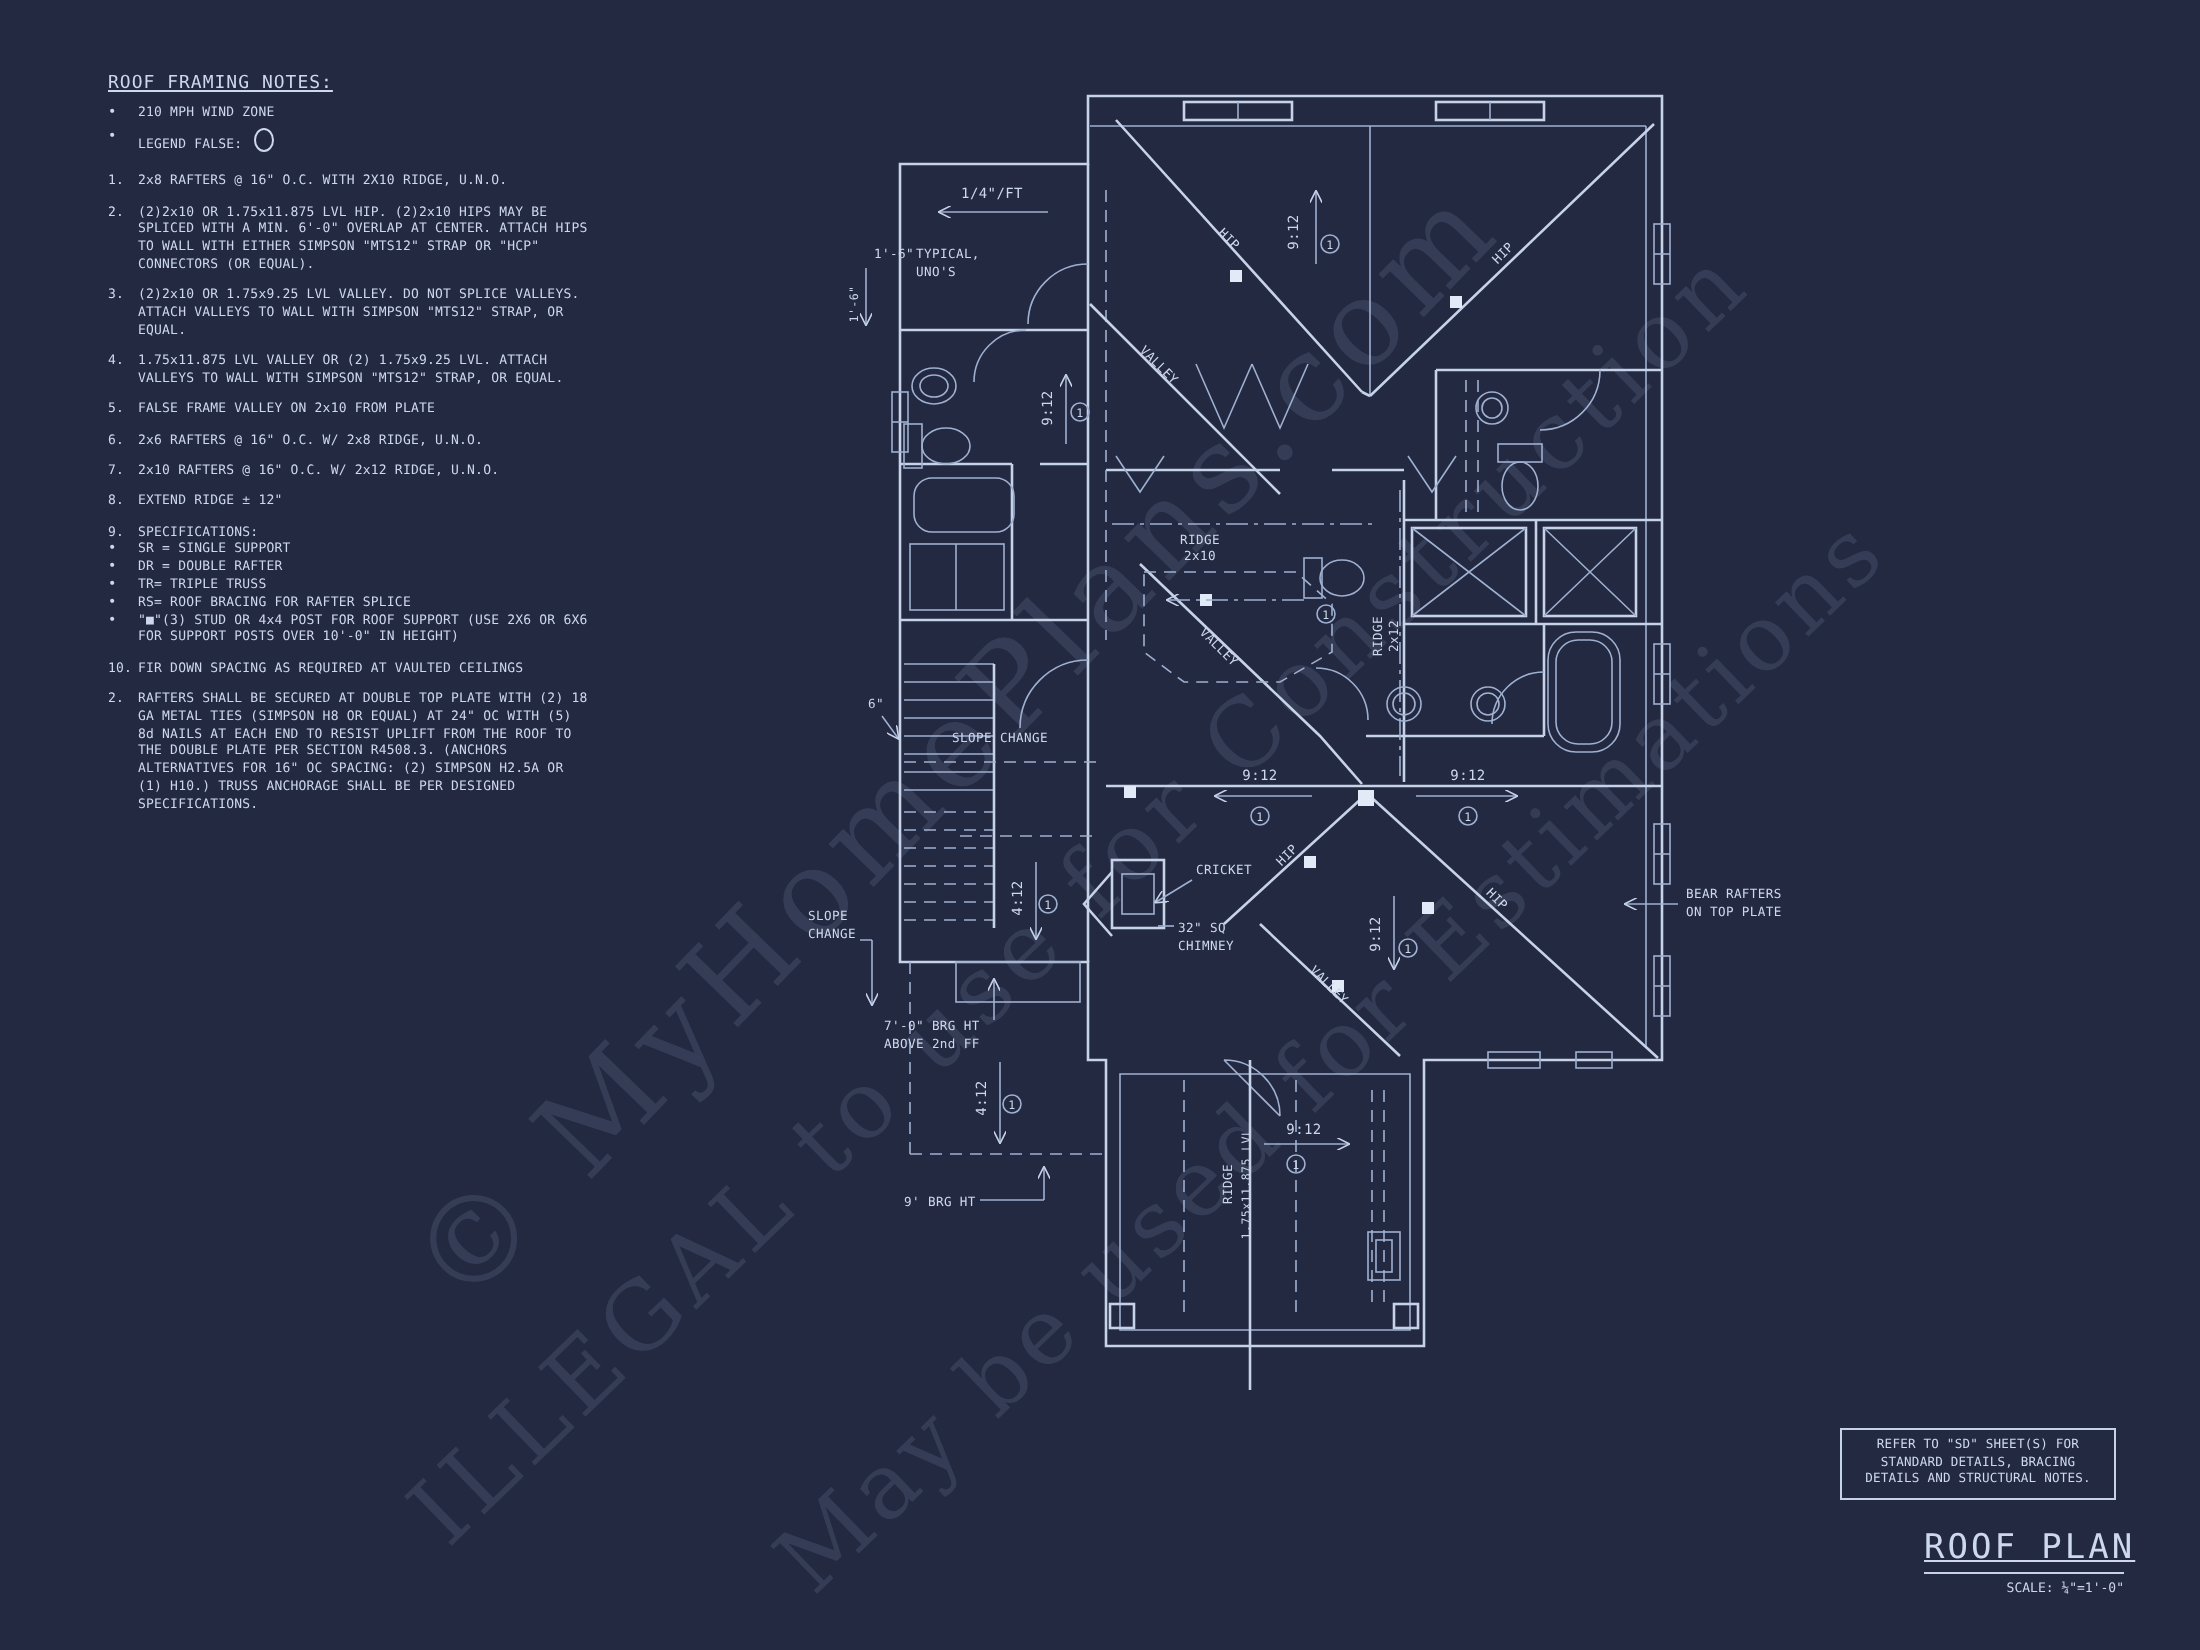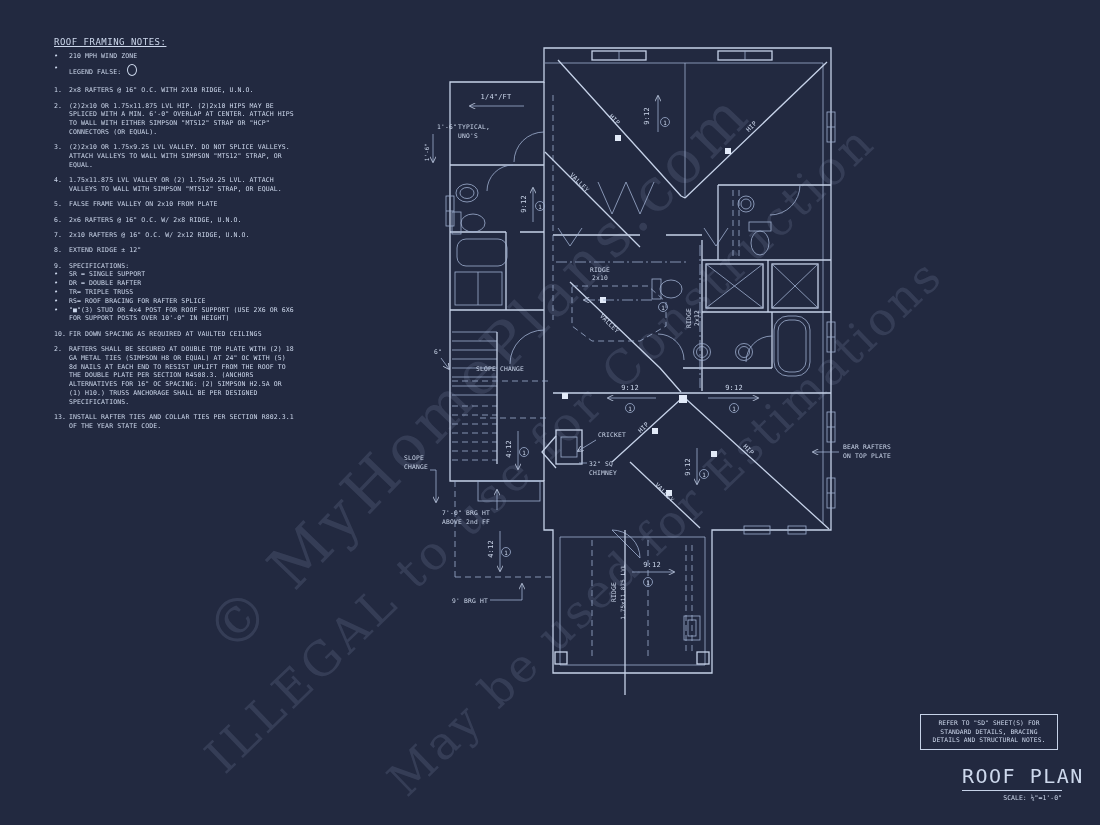--- a/index.html
+++ b/index.html
@@ -37,21 +37,21 @@
   .dd{stroke-dasharray:11,3,2,3;}
   .fillsq{fill:#e2eaf8;stroke:none;}
   text.lbl{fill:#cdd8ec;font-family:"DejaVu Sans Mono","Liberation Mono",monospace;font-size:7px;letter-spacing:0.2px;}
   text.sm{font-size:6.3px;}
   text.vs{font-size:5.8px;}
   
   .refbox{position:absolute;left:920px;top:714px;width:132px;border:1px solid #c6d2e8;padding:4px 2px;z-index:3;
           font-size:6.3px;line-height:8.6px;text-align:center;letter-spacing:0.1px;}
   
   .titleblock{position:absolute;left:962px;top:764px;width:100px;z-index:3;text-align:center;}
-  .sheet-title{font-size:20px;letter-spacing:1.5px;border-bottom:1.5px solid #c6d2e8;padding-bottom:2px;white-space:nowrap;}
+  .sheet-title{font-size:17px;letter-spacing:1.5px;border-bottom:1.5px solid #c6d2e8;padding-bottom:2px;white-space:nowrap;text-decoration:underline;}
   .sheet-scale{font-size:6.5px;margin-top:3px;text-align:right;}
 </style>
 </head>
 <body>
 
 <div class="wm wm1">© MyHomePlans.com</div>
 <div class="wm wm2">ILLEGAL to use for Construction</div>
 <div class="wm wm3">May be used for Estimations</div>
 
 <svg class="plan" width="1100" height="825" viewBox="0 0 1100 825">
@@ -375,25 +375,20 @@
         <span class="subs"></span>
       </li>
 
       <li class="note-item">
         <span class="num">2.</span>
         <span class="txt">RAFTERS SHALL BE SECURED AT DOUBLE TOP PLATE WITH (2) 18 GA METAL TIES (SIMPSON H8 OR EQUAL) AT 24" OC WITH (5) 8d NAILS AT EACH END TO RESIST UPLIFT FROM THE ROOF TO THE DOUBLE PLATE PER SECTION R4508.3. (ANCHORS ALTERNATIVES FOR 16" OC SPACING: (2) SIMPSON H2.5A OR (1) H10.) TRUSS ANCHORAGE SHALL BE PER DESIGNED SPECIFICATIONS.</span>
         <span class="subs"></span>
       </li>
 
 
-      <li class="note-item">
-        <span class="num">13.</span>
-        <span class="txt">INSTALL RAFTER TIES AND COLLAR TIES PER SECTION R802.3.1 OF THE YEAR STATE CODE.</span>
-        <span class="subs"></span>
-      </li>
     </ol>
 </div>
 
 <div class="refbox">
   <div>REFER TO "SD"  SHEET(S) FOR</div>
   <div>STANDARD DETAILS, BRACING</div>
   <div>DETAILS AND STRUCTURAL NOTES.</div>
 </div>
 
 <div class="titleblock">

